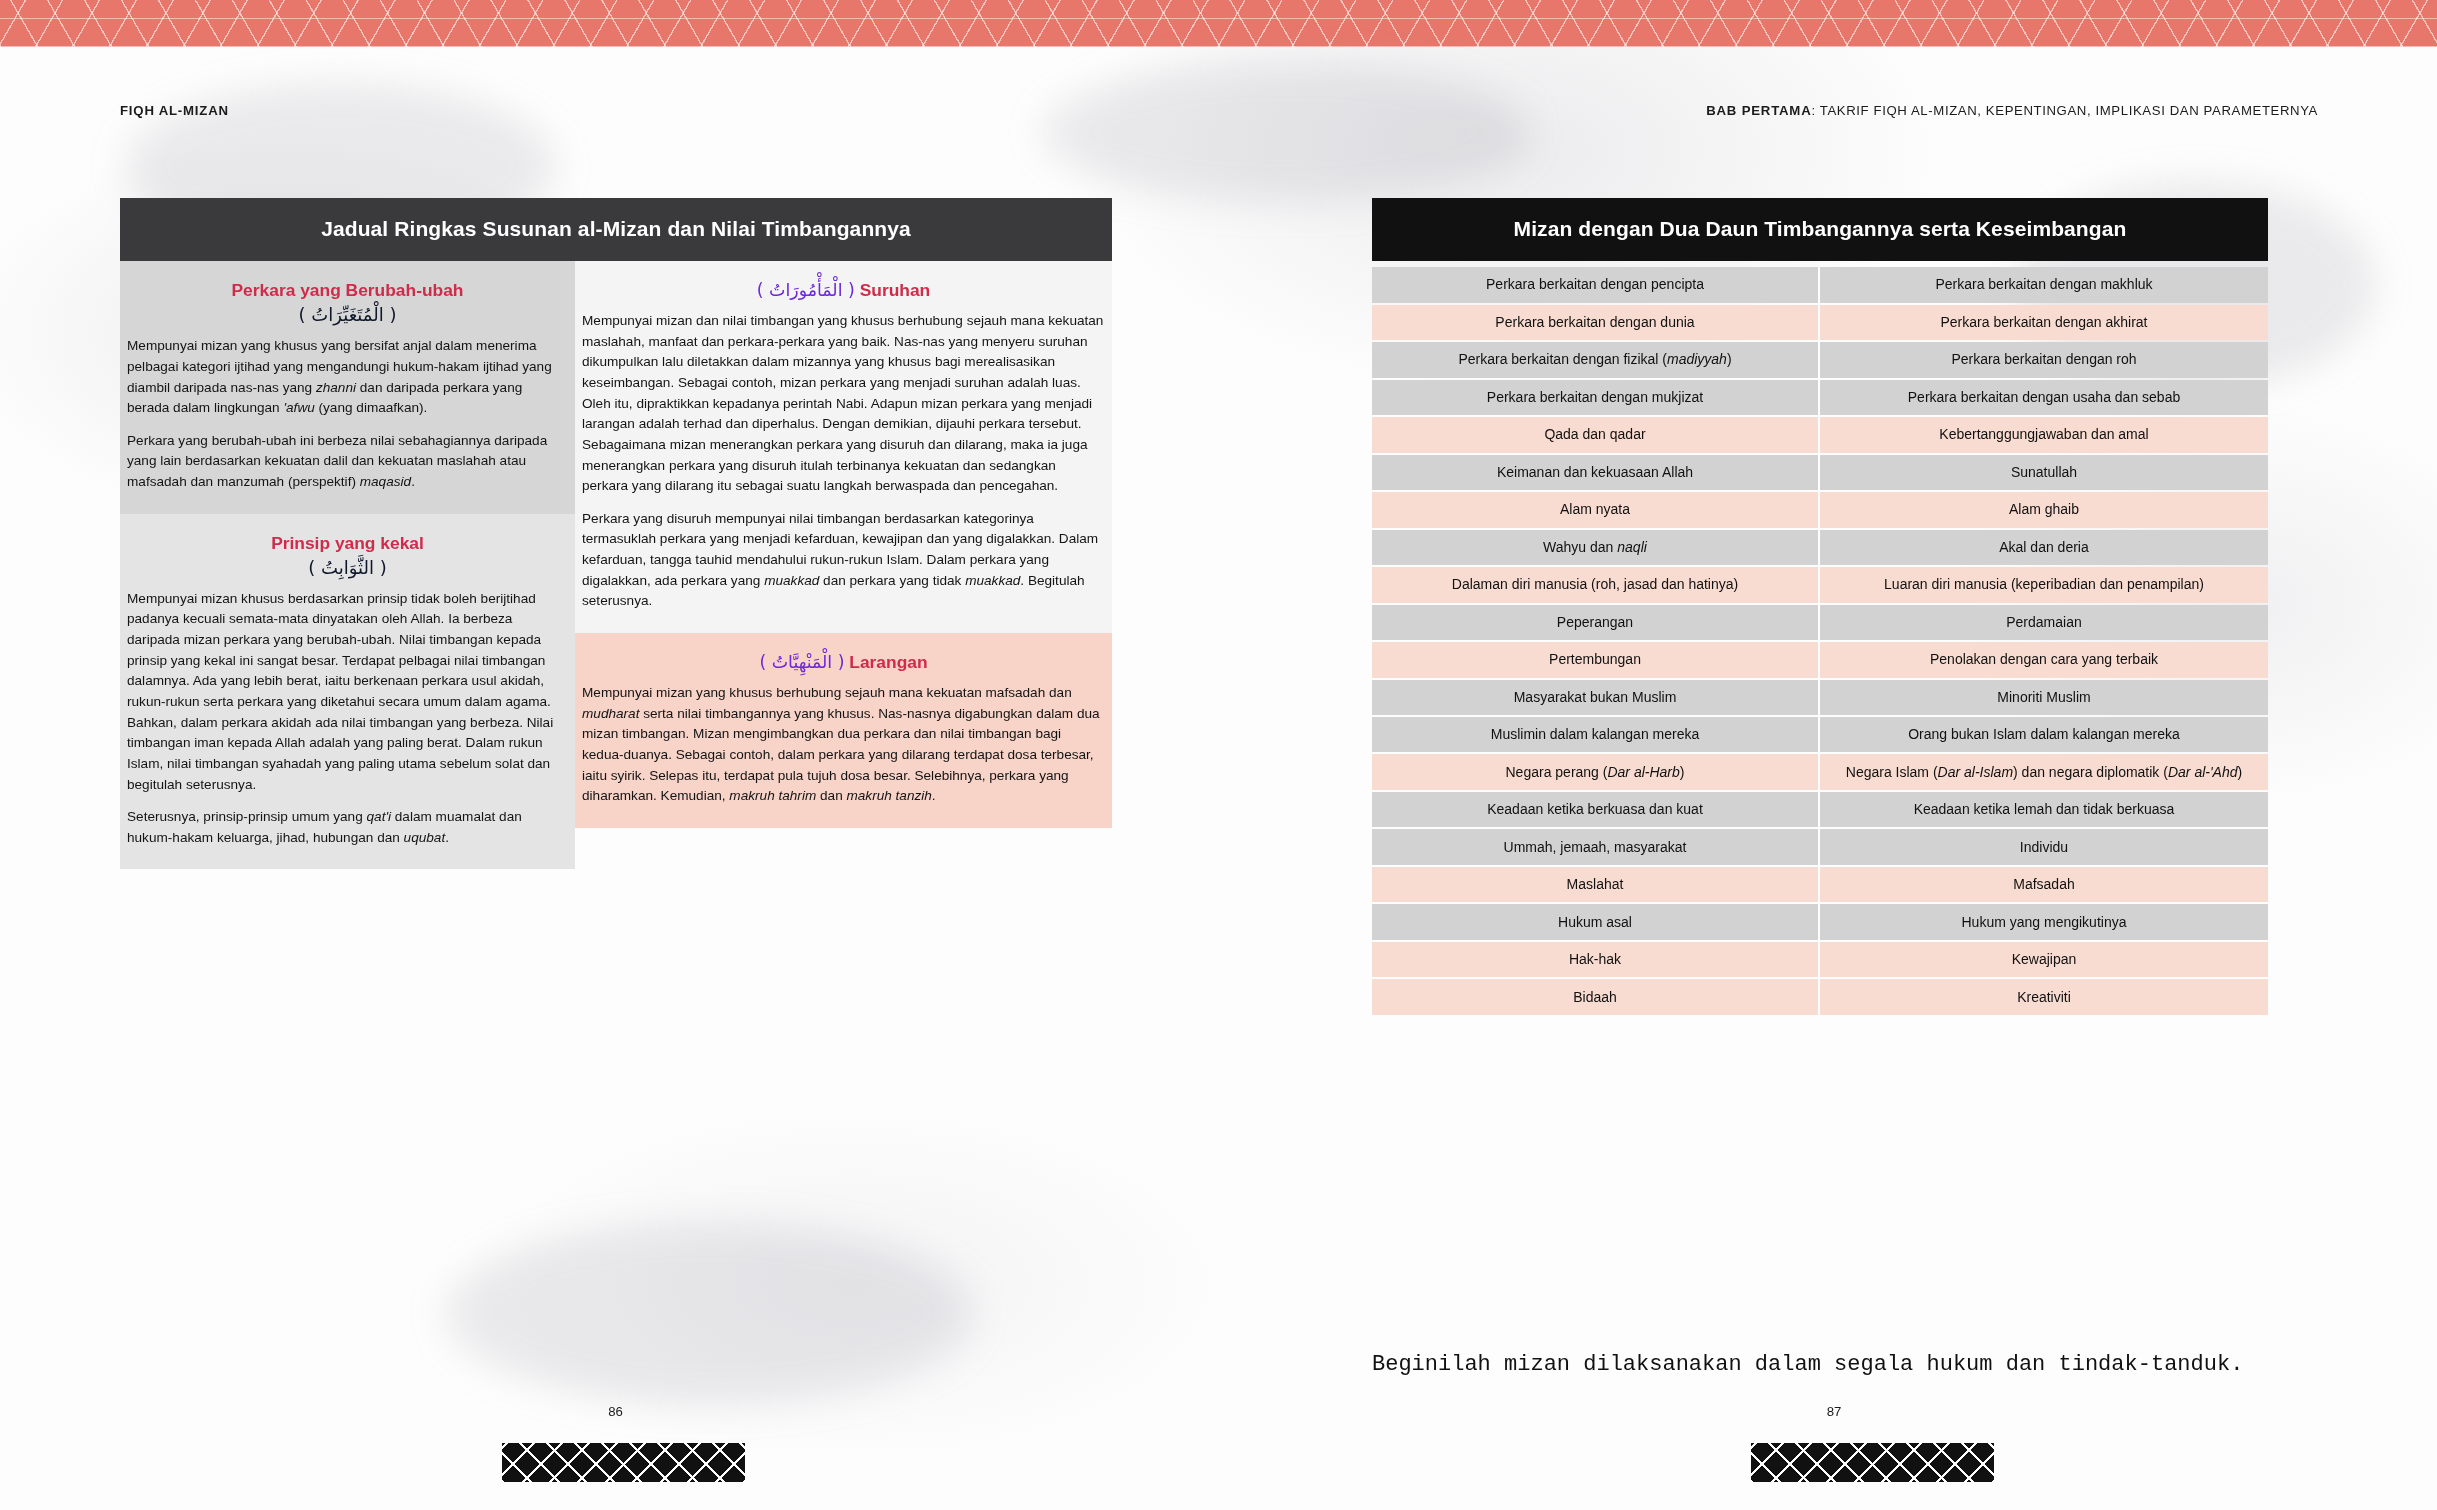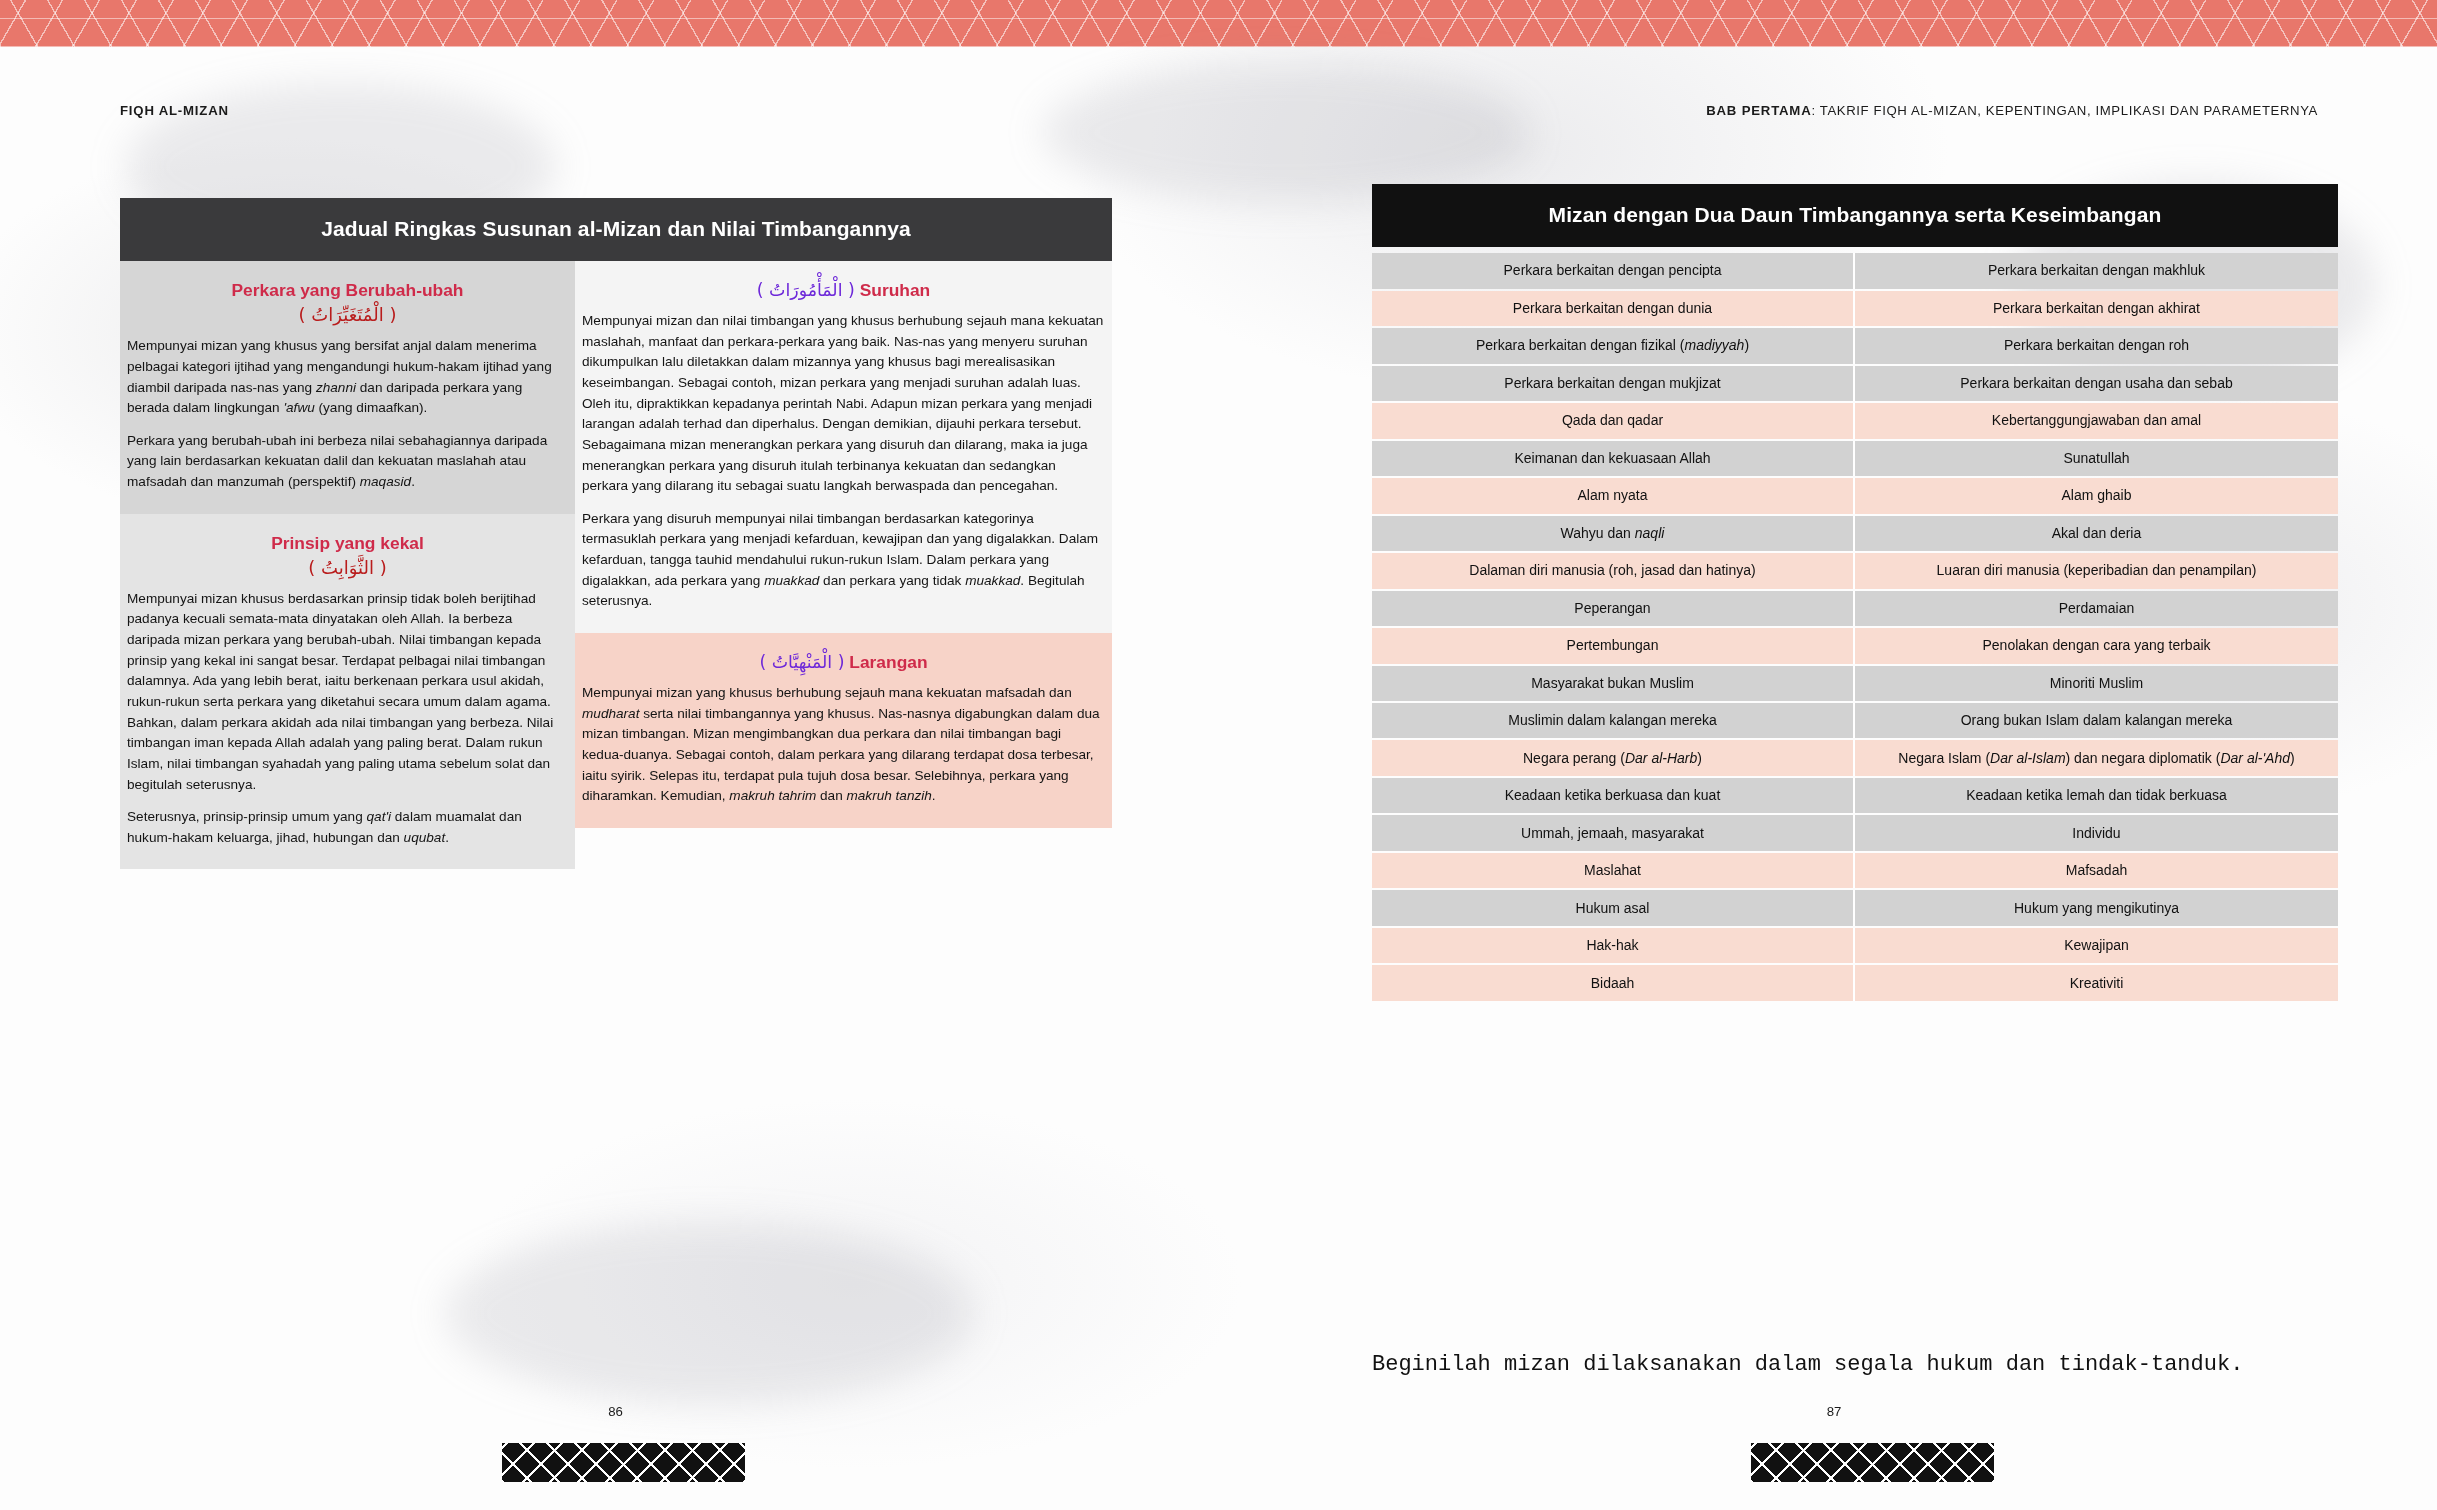--- a/index.html
+++ b/index.html
@@ -70,39 +70,39 @@
     text-align: center; color: #cf2b4a;
     font-size: 17.4px; font-weight: bold;
     margin: 1.4px 0 2.8px;
   }
   .cell-title-row {
     text-align: center; color: #cf2b4a;
     font-size: 17.4px; font-weight: bold;
     margin: 1.4px 0 9.7px;
   }
   .arabic {
-    text-align: center; font-size: 18px; color: #b91c1c;
+    text-align: center; font-size: 18px; color: #0f172a;
     font-family: "DejaVu Sans", sans-serif;
     direction: rtl; margin-bottom: 11px;
   }
   .arabic-inline {
     font-family: "DejaVu Sans", sans-serif;
     font-weight: normal; color: #6d28d9; font-size: 17.4px;
     direction: rtl; unicode-bidi: isolate;
   }
   .body-text {
     font-size: 13.6px; line-height: 1.52; color: #141414;
     text-align: left; margin: 0 0 11.8px;
   }
   .body-text:last-child { margin-bottom: 0; }
   .body-text i { font-style: italic; }
 
   
   .right-panel {
-    position: absolute; left: 1372px; top: 184px; width: 966px;
+    position: absolute; left: 1372px; top: 198px; width: 896px;
   }
   .panel-header.black { background: #111111; }
   .mz-table { width: 100%; border-collapse: separate; border-spacing: 0 2.1px; margin-top: 4.2px; }
   .mz-table td {
     width: 50%;
     text-align: center;
     font-size: 14px;
     color: #111;
     padding: 8.3px 12.5px;
     line-height: 1.35;

